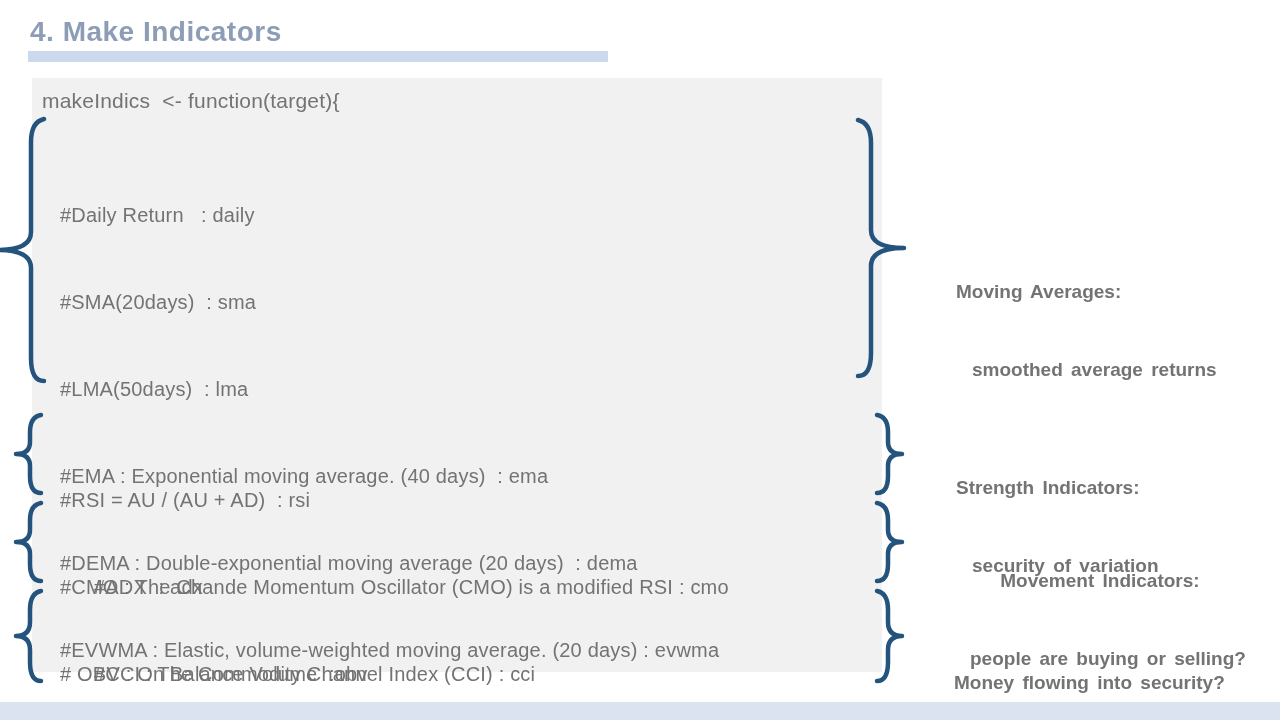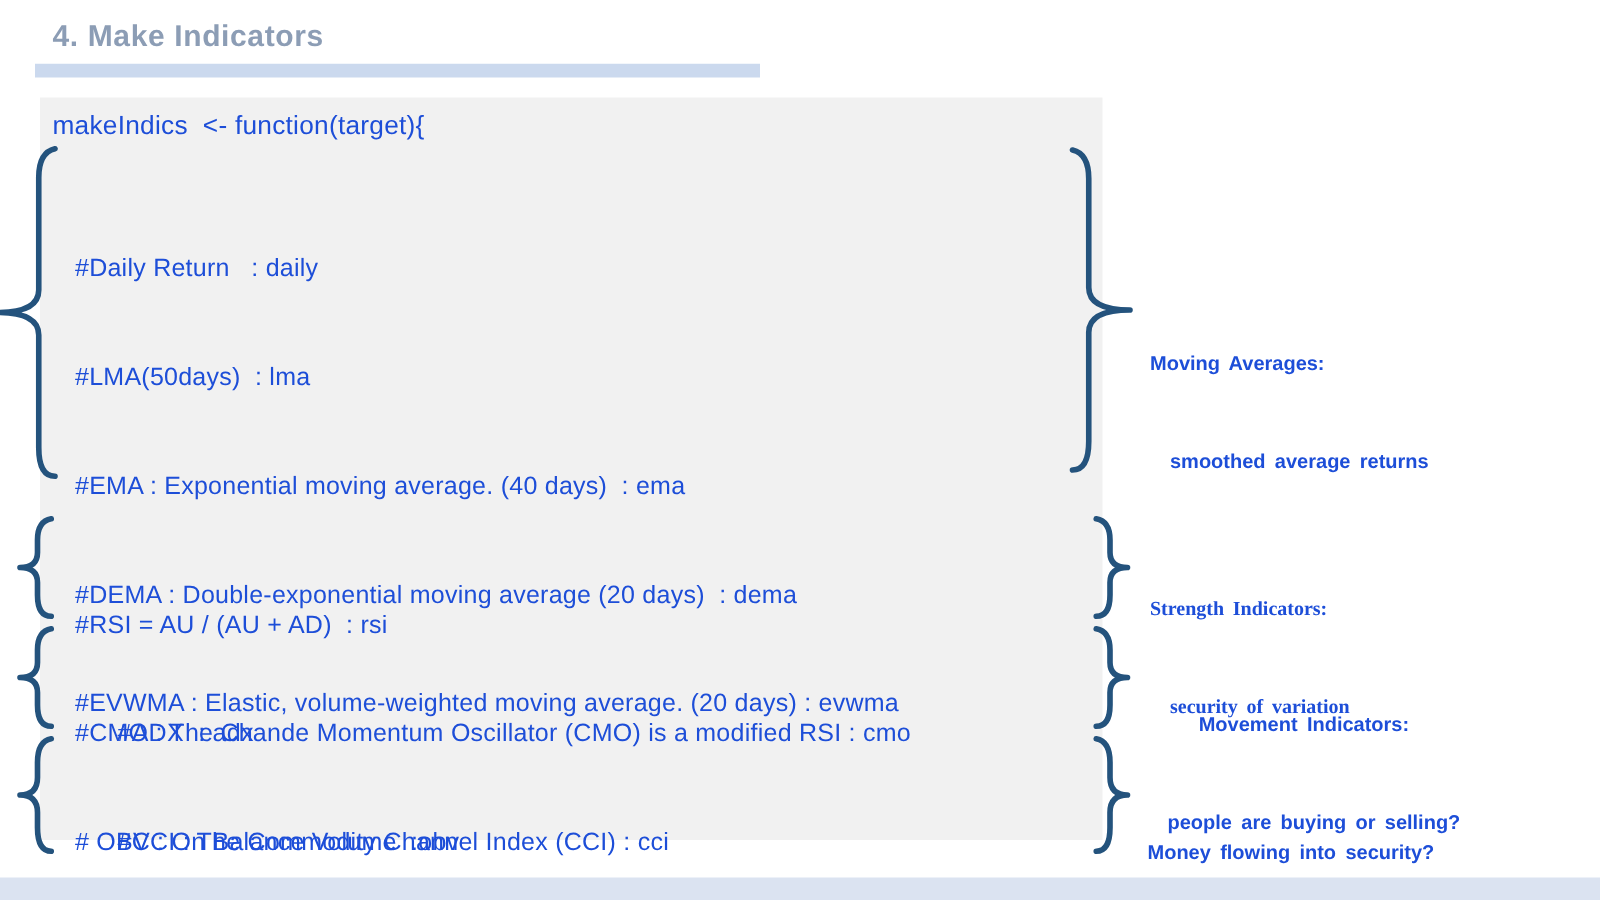--- a/index.html
+++ b/index.html
@@ -5,49 +5,48 @@
   html,body { margin:0; padding:0; }
   body {
     width:1280px; height:720px; position:relative; overflow:hidden;
     background:#ffffff;
     font-family:"Liberation Sans", sans-serif;
   }
   .abs { position:absolute; }
 
   #slide-title {
     left:30px; top:16px;
-    font-size:24px; font-weight:bold; letter-spacing:0.5px;
+    font-size:28px; font-weight:bold; letter-spacing:0.5px;
     color:#8C9DB5;
-    margin-left:12px;
   }
   #title-underline {
     left:28px; top:51px; width:580px; height:11px;
     background:#CBD9EE;
   }
   #code-panel {
     left:32px; top:78px; width:850px; height:594px;
     background:#F1F1F1;
   }
   .code {
-    font-size:20px; color:#1d4ed8; white-space:pre;
+    font-size:20px; color:#737373; white-space:pre;
     line-height:29px; letter-spacing:0.2px;
   }
   #fn-line   { left:42px; top:86px;  font-size:21px; }
   #group-ma  { left:60px; top:143px; }
   #group-str { left:60px; top:428px; }
   #group-mov { left:60px; top:515px;margin-left:34px; }
   #group-mon { left:60px; top:602px; }
 
   .note {
-    color:#1d4ed8; font-weight:bold; font-size:16px;
-    line-height:26px; word-spacing:3px; white-space:pre;
+    color:#737373; font-weight:bold; font-size:19px;
+    line-height:26px; word-spacing:3px; white-space:pre;margin-left:36px;
   }
   .note .sub { padding-left:16px; }
   #note-ma  { left:920px; top:227px; }
-  #note-str { left:920px; top:423px;font-family:Liberation Serif, serif; }
+  #note-str { left:920px; top:423px; }
   #note-mov { left:918px; top:516px;text-align:center; }
   #note-mon { left:918px; top:618px; }
 
   .brace { position:absolute; }
   .brace path {
     fill:none; stroke:#24537D; stroke-width:4.5;
     stroke-linecap:round; stroke-linejoin:round;
   }
   .mirror { transform:scaleX(-1); }
 
@@ -61,20 +60,21 @@
 
 <div class="abs" id="slide-title">4. Make Indicators</div>
 <div class="abs" id="title-underline"></div>
 
 <div class="abs" id="code-panel"></div>
 
 <div class="abs code" id="fn-line">makeIndics  &lt;- function(target){</div>
 
 <div class="abs code" id="group-ma">
   <div>#Daily Return   : daily</div>
+  <div>#SMA(20days)  : sma</div>
   <div>#LMA(50days)  : lma</div>
   <div>#EMA : Exponential moving average. (40 days)  : ema</div>
   <div>#DEMA : Double-exponential moving average (20 days)  : dema</div>
   <div>#EVWMA : Elastic, volume-weighted moving average. (20 days) : evwma</div>
   
   
   
 </div>
 
 <div class="abs code" id="group-str">

